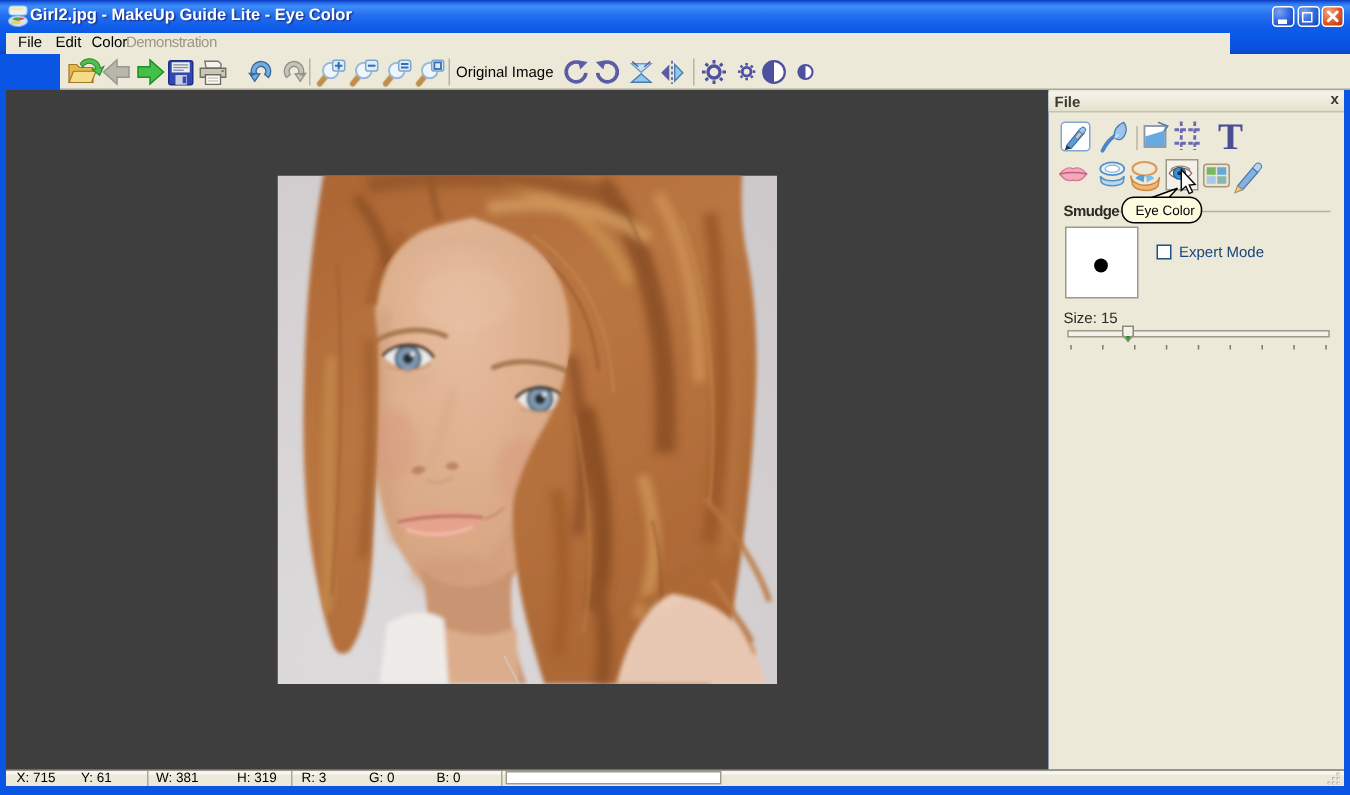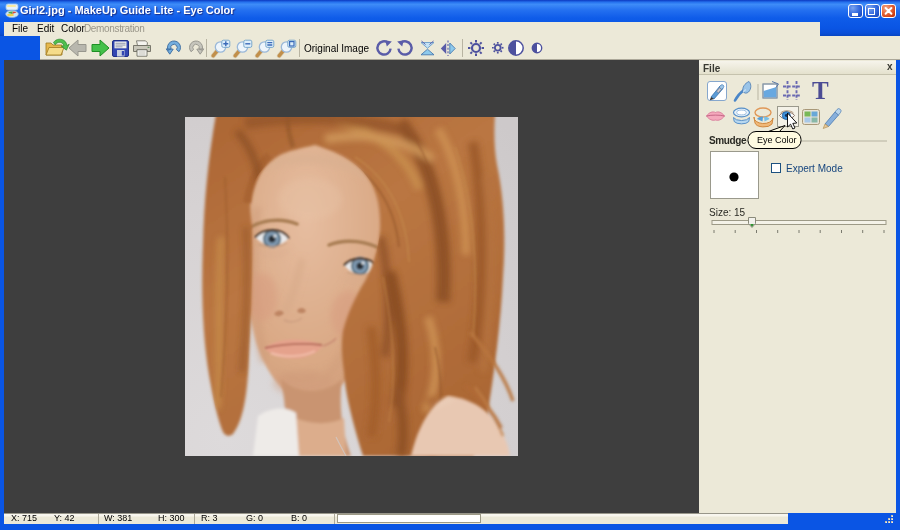--- a/index.html
+++ b/index.html
@@ -20,21 +20,21 @@
   #menubar span { position:absolute; top:1px; }
   
   #toolbar { left:4px; top:36px; width:892px; height:24px; background:#ece9d8; border-bottom:1px solid #aca899;margin-left:36px; }
   .tsep { position:absolute; top:3px; width:1px; height:18px; background:#b8b4a2; }
   
   #canvas { left:4px; top:60px; width:695px; height:453px; background:#3e3e3e; }
   
   #panel { left:699px; top:60px; width:197px; height:453px; background:#ece9d8; }
   #panelhdr { left:0; top:1px; width:197px; height:14px; background:linear-gradient(180deg,#f6f4eb,#e4e1cd); border-bottom:1px solid #c5c2ad; }
   
-  #statusbar { left:4px; top:513px; width:784px; height:11px; background:linear-gradient(180deg,#f8f6ee 0px,#f8f6ee 2px,#ece9d8 3px); font-size:9px; color:#000; border-top:1px solid #98968a; }
+  #statusbar { left:4px; top:513px; width:892px; height:11px; background:linear-gradient(180deg,#f8f6ee 0px,#f8f6ee 2px,#ece9d8 3px); font-size:9px; color:#000; border-top:1px solid #98968a; }
   #statusbar span { position:absolute; top:-1px; }
   .ssep { position:absolute; top:0px; width:1px; height:10px; background:#aca899; }
 </style>
 </head>
 <body>
   <div class="abs" id="titlebar">
     <svg class="abs" style="left:5px; top:3px;" width="15" height="16" viewBox="0 0 15 16">
       <rect x="1" y="1" width="12" height="6" rx="2" fill="#e8f2fc" stroke="#9fc4ea" stroke-width="0.8"></rect>
       <rect x="2" y="2" width="9" height="2" rx="1" fill="#f9e9a0"></rect>
       <ellipse cx="7" cy="11" rx="6.4" ry="3.6" fill="#cfe4f6" stroke="#8ab0d8" stroke-width="0.7"></ellipse>
@@ -432,23 +432,23 @@
         <line x1="100" y1="155" x2="100" y2="158"></line>
         <line x1="121.2" y1="155" x2="121.2" y2="158"></line>
         <line x1="142.5" y1="155" x2="142.5" y2="158"></line>
         <line x1="163.7" y1="155" x2="163.7" y2="158"></line>
         <line x1="185" y1="155" x2="185" y2="158"></line>
       </g>
     </svg>
   </div>
   <div class="abs" id="statusbar">
     <span style="left:7px;">X: 715</span>
-    <span style="left:50px;">Y: 42</span>
+    <span style="left:50px;">Y: 61</span>
     <span style="left:100px;">W: 381</span>
-    <span style="left:154px;">H: 300</span>
+    <span style="left:154px;">H: 319</span>
     <span style="left:197px;">R: 3</span>
     <span style="left:242px;text-align:right;">G: 0</span>
     <span style="left:287px;">B: 0</span>
     <div class="ssep" style="left:94px;"></div>
     <div class="ssep" style="left:190px;"></div>
     <div class="ssep" style="left:330px;"></div>
     <div class="abs" style="left:333px; top:0px; width:144px; height:9px; background:#fff; border:1px solid #9d9a87;"></div>
     <svg class="abs" style="left:878px; top:0px;" width="13" height="10" viewBox="0 0 13 10">
       <g fill="#b6b2a0">
         <rect x="9" y="7" width="2" height="2"></rect>

